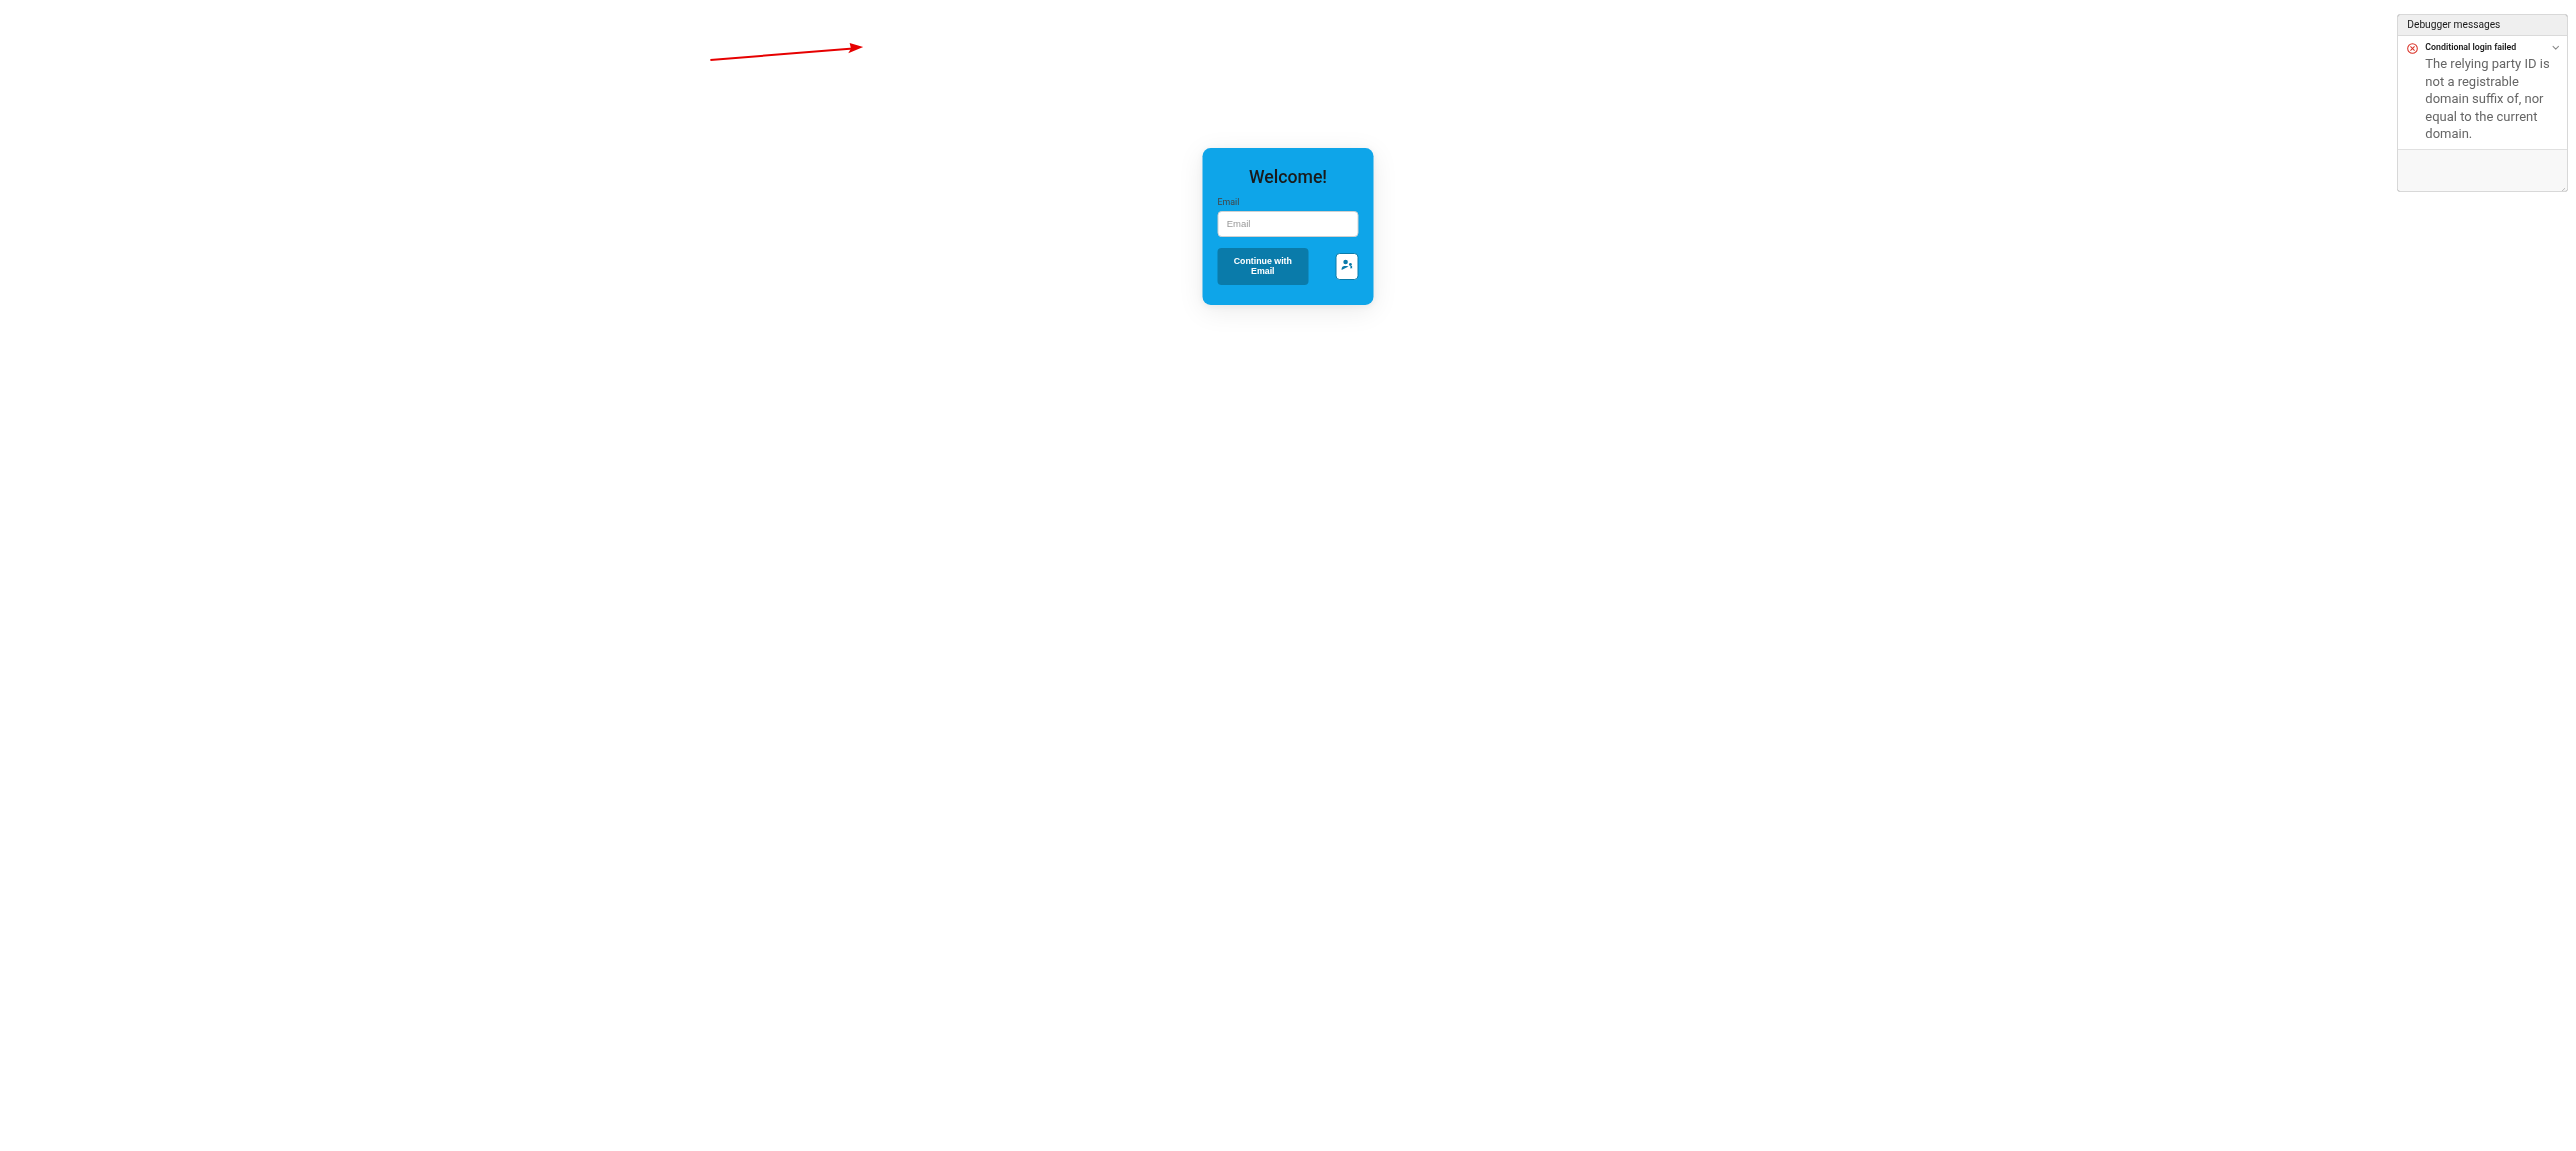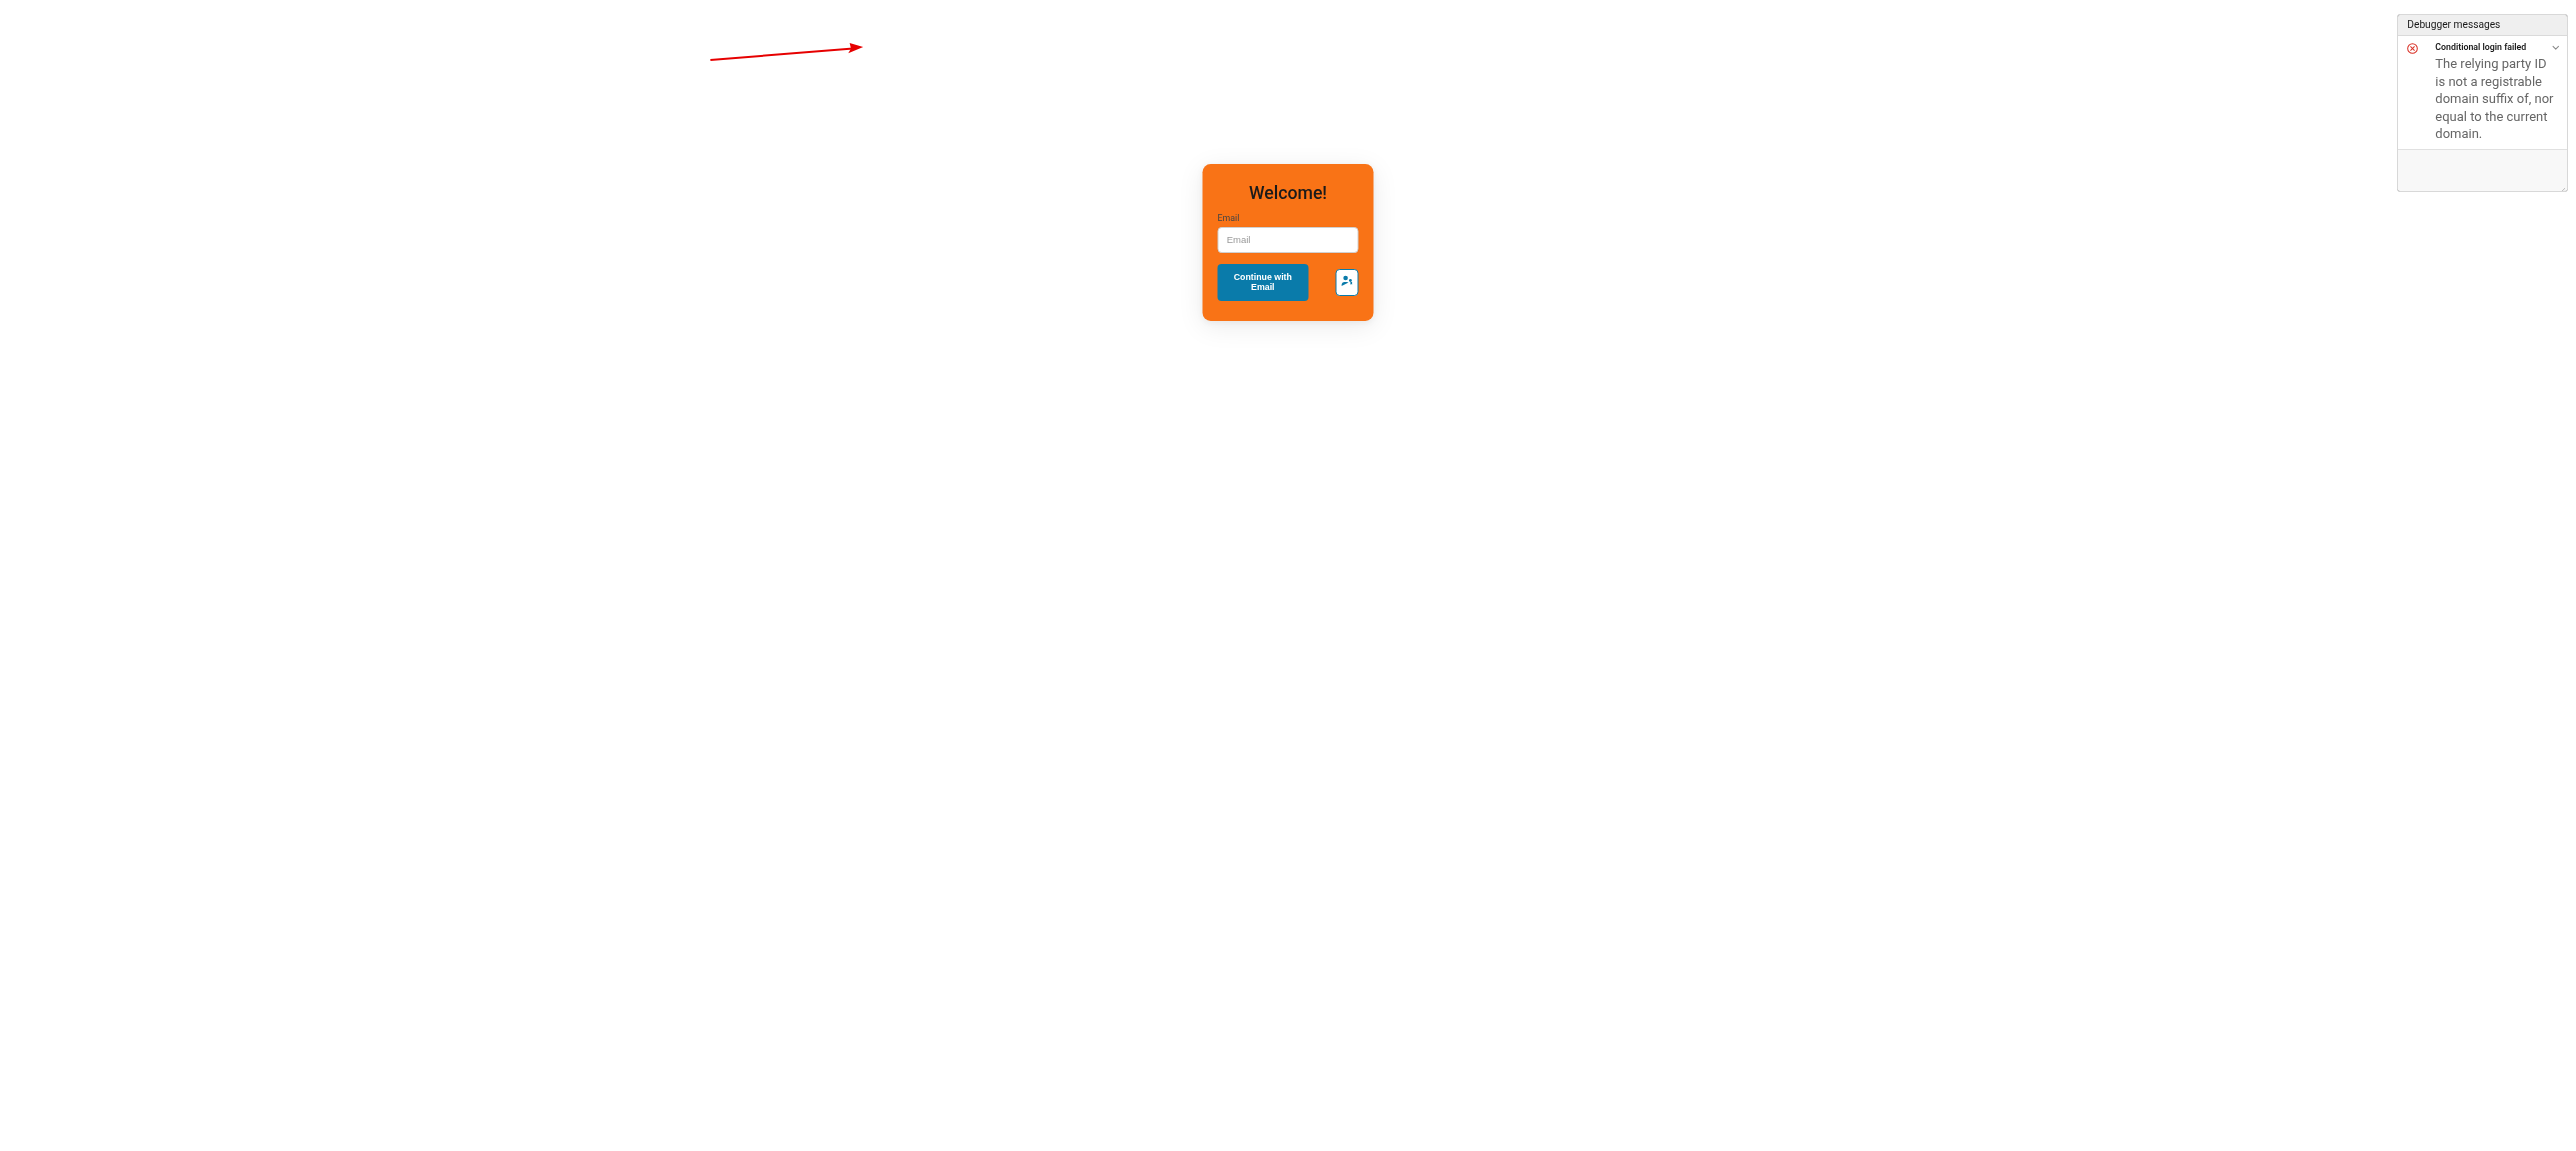--- a/index.html
+++ b/index.html
@@ -11,25 +11,25 @@
     body {
       font-family: -apple-system, BlinkMacSystemFont, "Segoe UI", Roboto, Helvetica, Arial, sans-serif;
       background: #ffffff;
       width: 100%;
       height: 100vh;
       position: relative;
     }
     
     .login-card {
       position: absolute;
-      top: 164px;
+      top: 148px;
       left: 50%;
       transform: translateX(-50%);
       width: 171px;
-      background: #f97316;
+      background: #0ea5e9;
       border-radius: 8.2px;
       box-shadow: 0 5.4px 27px rgba(0, 0, 0, 0.08), 0 1.4px 6.8px rgba(0, 0, 0, 0.05);
       padding: 19px 15px 20.4px 15px;
     }
     
     .login-title {
       font-size: 17.7px;
       font-weight: 500;
       text-align: center;
       color: #1a1a1a;
@@ -113,21 +113,21 @@
       border-bottom: 0.7px solid #dadada;
       background: #efefef;
     }
     
     .debugger-message {
       padding: 6.1px 8.2px 6.1px 9.5px;
       background: #ffffff;
       border-bottom: 0.7px solid #e0e0e0;
       display: flex;
       align-items: flex-start;
-      gap: 17px;
+      gap: 7px;
       position: relative;
     }
     
     .error-icon {
       width: 11px;
       height: 11px;
       flex-shrink: 0;
       margin-top: 0.7px;
     }
     

